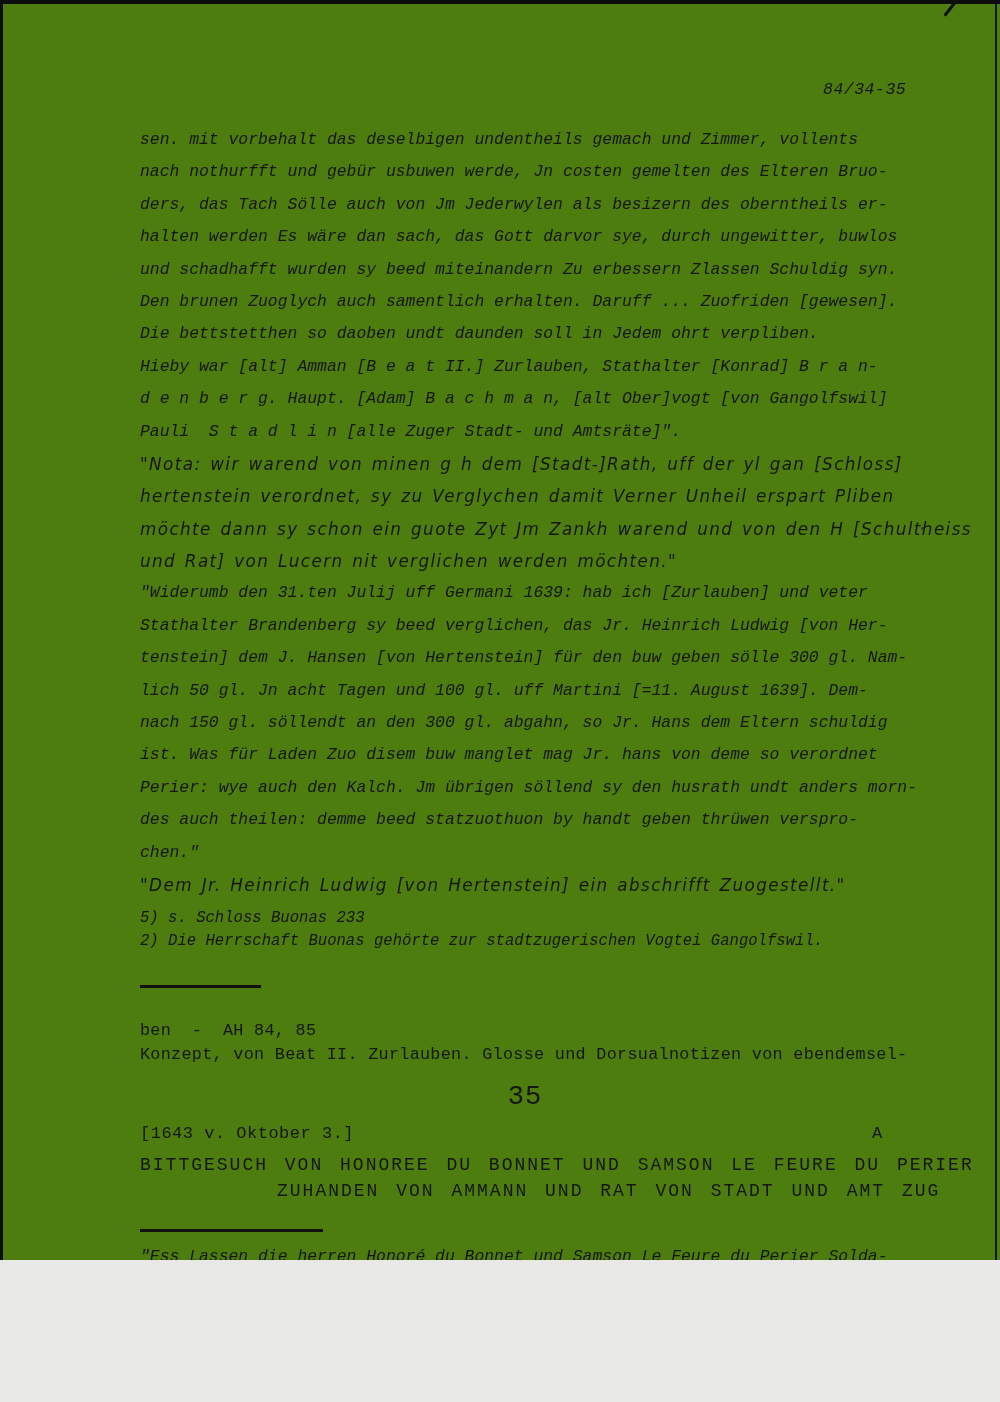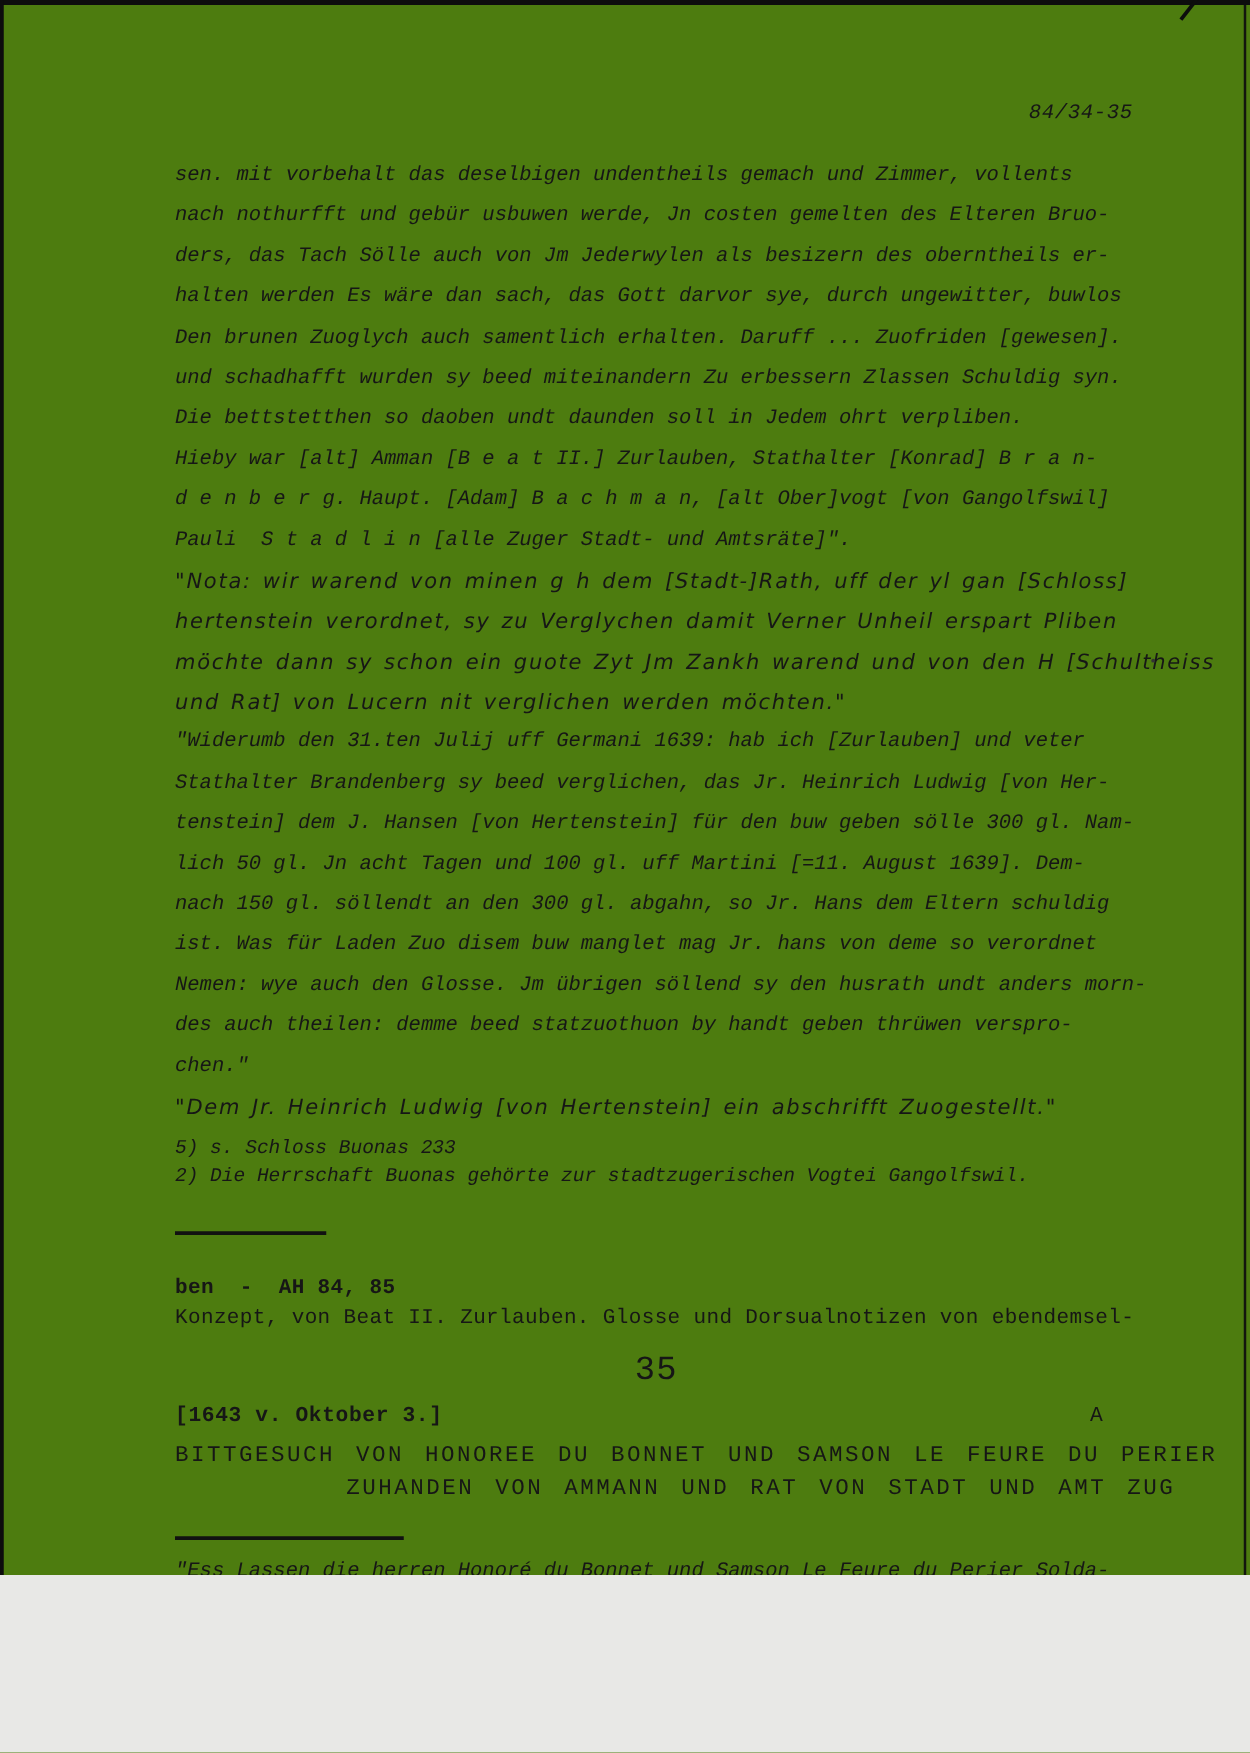--- a/index.html
+++ b/index.html
@@ -45,27 +45,27 @@
   .fn2{top:931px;}
   .rule{position:absolute;background:#111;height:2.5px;}
   .rule1{left:140px;top:985px;width:121px;}
   .rule2{left:140px;top:1229px;width:183px;}
   
   .source-line{
     position:absolute;left:140px;white-space:pre;
     font-size:16.8px;letter-spacing:.3px;
   }
   .src1{top:997px;margin-top:48px;}
-  .src2{top:1021px;font-weight:bold;}
+  .src2{top:1021px;}
   
   .entry35-number{
     position:absolute;left:140px;top:1082px;width:770px;
     text-align:center;font-size:27px;letter-spacing:1px;
   }
-  .entry35-date{position:absolute;left:140px;top:1124px;font-size:17px;letter-spacing:.5px;white-space:pre;font-weight:bold;}
+  .entry35-date{position:absolute;left:140px;top:1124px;font-size:17px;letter-spacing:.5px;white-space:pre;}
   .entry35-letter{position:absolute;left:872px;top:1124px;font-size:17px;}
   .entry35-title{position:absolute;font-size:18px;letter-spacing:2px;word-spacing:4px;white-space:pre;}
   .t1{left:140px;top:1155px;}
   .t2{left:277px;top:1181px;}
   .quote-line{
     position:absolute;left:140px;white-space:pre;
     font-size:16.4px;font-style:italic;
   }
   .q1{top:1247px;}
   .q2{top:1282px;}
@@ -101,37 +101,37 @@
   <div class="edge edge-right"></div>
   <div class="edge edge-bottom"></div>
 
   <div class="ref">84/34-35</div>
 
   <div class="body34">
     <div class="line tw">sen. mit vorbehalt das deselbigen undentheils gemach und Zimmer, vollents</div>
     <div class="line tw">nach nothurfft und gebür usbuwen werde, Jn costen gemelten des Elteren Bruo-</div>
     <div class="line tw">ders, das Tach Sölle auch von Jm Jederwylen als besizern des oberntheils er-</div>
     <div class="line tw">halten werden Es wäre dan sach, das Gott darvor sye, durch ungewitter, buwlos</div>
+    <div class="line tw">und schadhafft wurden sy beed miteinandern Zu erbessern Zlassen Schuldig syn.</div>
     <div class="line tw">Den brunen Zuoglych auch samentlich erhalten. Daruff ... Zuofriden [gewesen].</div>
-    <div class="line tw">und schadhafft wurden sy beed miteinandern Zu erbessern Zlassen Schuldig syn.</div>
     <div class="line tw">Die bettstetthen so daoben undt daunden soll in Jedem ohrt verpliben.</div>
     <div class="line tw">Hieby war [alt] Amman [B e a t II.] Zurlauben, Stathalter [Konrad] B r a n-</div>
     <div class="line tw">d e n b e r g. Haupt. [Adam] B a c h m a n, [alt Ober]vogt [von Gangolfswil]</div>
     <div class="line tw">Pauli  S t a d l i n [alle Zuger Stadt- und Amtsräte]".</div>
     <div class="line sc">"Nota: wir warend von minen g h dem [Stadt-]Rath, uff der yl gan [Schloss]</div>
     <div class="line sc">hertenstein verordnet, sy zu Verglychen damit Verner Unheil erspart Pliben</div>
     <div class="line sc">möchte dann sy schon ein guote Zyt Jm Zankh warend und von den H [Schultheiss</div>
     <div class="line sc">und Rat] von Lucern nit verglichen werden möchten."</div>
     <div class="line tw">"Widerumb den 31.ten Julij uff Germani 1639: hab ich [Zurlauben] und veter</div>
     <div class="line tw">Stathalter Brandenberg sy beed verglichen, das Jr. Heinrich Ludwig [von Her-</div>
     <div class="line tw">tenstein] dem J. Hansen [von Hertenstein] für den buw geben sölle 300 gl. Nam-</div>
     <div class="line tw">lich 50 gl. Jn acht Tagen und 100 gl. uff Martini [=11. August 1639]. Dem-</div>
     <div class="line tw">nach 150 gl. söllendt an den 300 gl. abgahn, so Jr. Hans dem Eltern schuldig</div>
     <div class="line tw">ist. Was für Laden Zuo disem buw manglet mag Jr. hans von deme so verordnet</div>
-    <div class="line tw">Nemen: wye auch den Glosse. Jm übrigen söllend sy den husrath undt anders morn-</div>
+    <div class="line tw">Perier: wye auch den Kalch. Jm übrigen söllend sy den husrath undt anders morn-</div>
     <div class="line tw">des auch theilen: demme beed statzuothuon by handt geben thrüwen verspro-</div>
     <div class="line tw">chen."</div>
     <div class="line sc">"Dem Jr. Heinrich Ludwig [von Hertenstein] ein abschrifft Zuogestellt."</div>
   </div>
 
   <div class="stray-dot"></div>
 
   <div class="footnote fn1">5) s. Schloss Buonas 233</div>
   <div class="footnote fn2">2) Die Herrschaft Buonas gehörte zur stadtzugerischen Vogtei Gangolfswil.</div>
 

